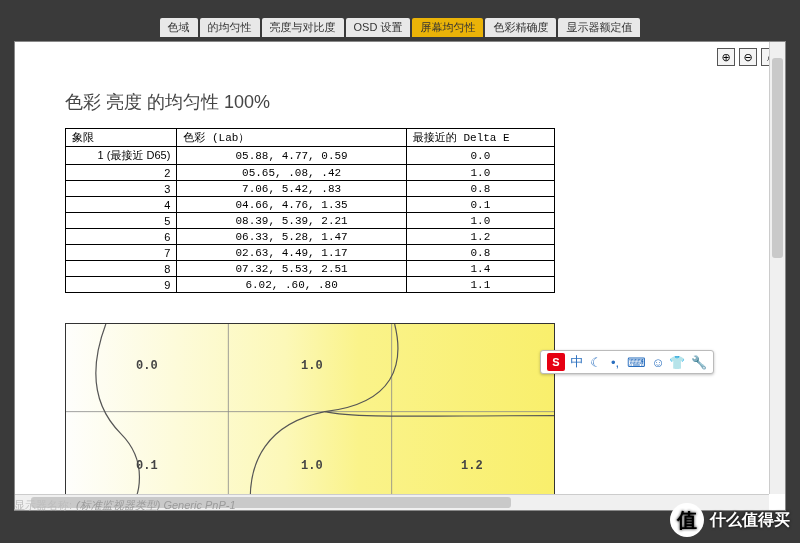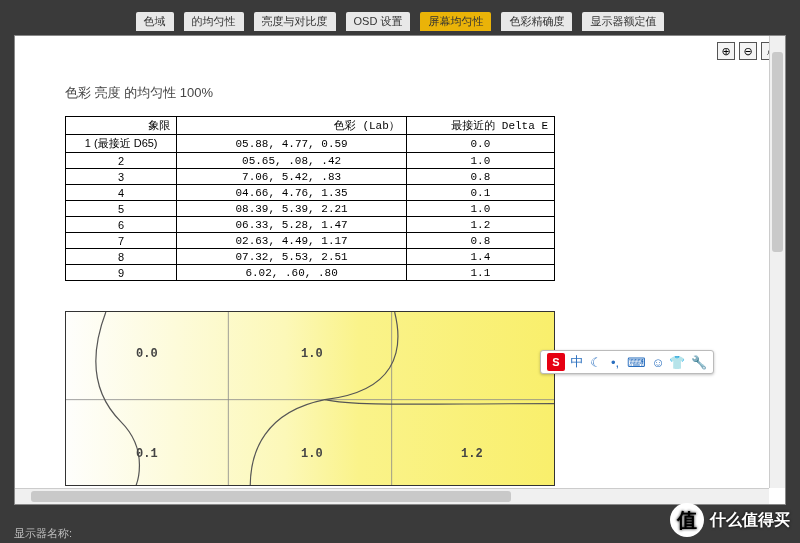--- a/index.html
+++ b/index.html
@@ -8,22 +8,22 @@
     height: 543px;
     background: #3a3a3a;
     font-family: "SimSun", "Microsoft YaHei", Arial, sans-serif;
     position: relative;
     overflow: hidden;
   }
   .tabs {
     display: flex;
     justify-content: center;
     background: #3a3a3a;
-    padding-top: 12px;
-    gap: 10px;
+    padding-top: 18px;
+    gap: 2px;
   }
   .tab {
     background: #e8e8e8;
     padding: 2px 8px;
     font-size: 11px;
     color: #333;
     cursor: pointer;
     border-radius: 2px 2px 0 0;
   }
   .tab.active {
@@ -55,39 +55,39 @@
     align-items: center;
     justify-content: center;
     cursor: pointer;
   }
   .content-inner {
     padding: 48px 50px 0 50px;
     overflow: auto;
     height: 100%;
   }
   .heading {
-    font-size: 13px;
+    font-size: 18px;
     color: #454545;
     margin-bottom: 14px;
   }
   table.data {
     border-collapse: collapse;
     width: 490px;
     font-size: 11px;
   }
   table.data th, table.data td {
     border: 1px solid #000;
     padding: 1px 6px;
     height: 16px;
   }
   table.data th {
     font-weight: normal;
-    text-align: right;
-  }
-  .col-q { width: 120px; text-align: center; }
+    text-align: left;
+  }
+  .col-q { width: 120px; text-align: right; }
   .col-lab { width: 250px; text-align: center; font-family: "Courier New", monospace; }
   .col-de { width: 160px; text-align: center; font-family: "Courier New", monospace; }
   .chart-box {
     margin-top: 30px;
     width: 490px;
     height: 175px;
     border: 1px solid #333;
     background: linear-gradient(to right, #fefefc 0%, #fcf8b8 45%, #faf38a 60%, #f9ef6c 100%);
     position: relative;
     overflow: hidden;
@@ -157,21 +157,20 @@
   .ime-item { color: #2a6fbf; cursor: pointer; min-width: 14px; text-align: center; font-size: 13px; }
   .statusbar {
     position: absolute;
     left: 14px;
     top: 498px;
     color: #9b9b9b;
     font-size: 11px;
     font-style: italic;
     display: flex;
     gap: 4px;
-    margin-top: 28px;
   }
   .statusbar .label { font-style: normal; color: #bdbdbd; }
   .watermark {
     position: absolute;
     right: 10px;
     bottom: 6px;
     display: flex;
     align-items: center;
     gap: 6px;
     color: #fff;
@@ -303,18 +302,19 @@
   <span class="ime-item">☾</span>
   <span class="ime-item">•,</span>
   <span class="ime-item">⌨</span>
   <span class="ime-item">☺</span>
   <span class="ime-item">👕</span>
   <span class="ime-item">🔧</span>
 </div>
 
 <div class="statusbar">
   <span class="label">显示器名称:</span>
+  <span>(标准监视器类型) Generic PnP-1</span>
 </div>
 
 <div class="watermark">
   <div class="circle">值</div>
   <span>什么值得买</span>
 </div>
 
 </body></html>

